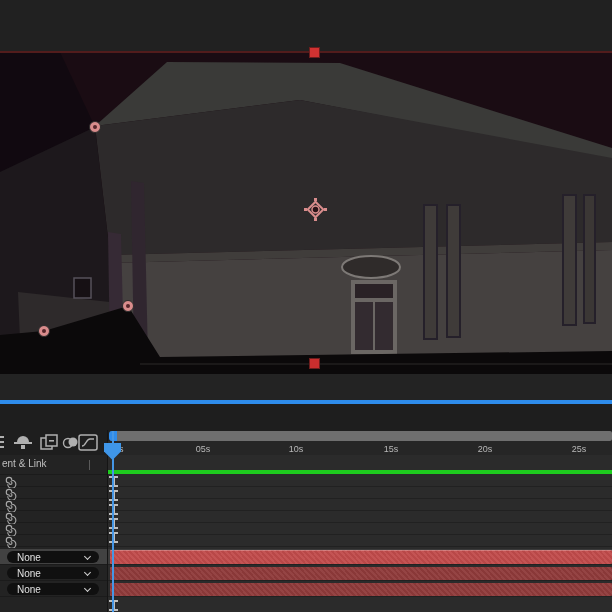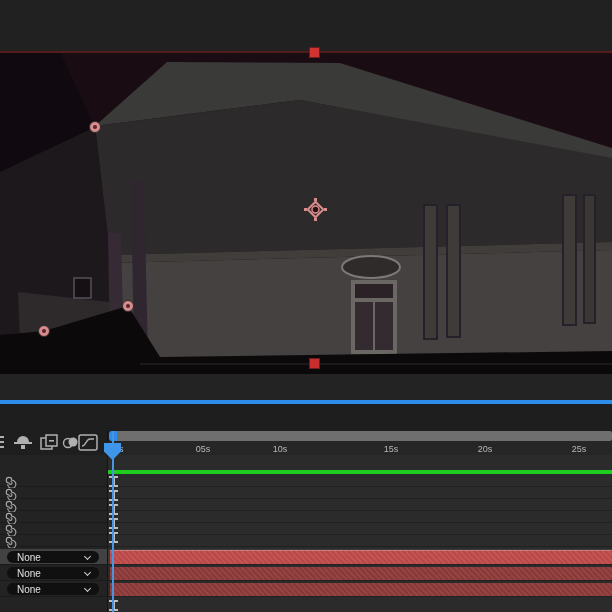--- a/index.html
+++ b/index.html
@@ -195,21 +195,21 @@
         <path d="M4 12 C8 12 8 5 12 5 L16 5" fill="none" stroke="#b0b0b0" stroke-width="1.5"></path>
       </svg>
     </div>
 
     <div class="abs gray-bar" style="top:27px;"></div>
     <div class="abs blue-cap" style="top:27px;"></div>
 
     <div class="abs" id="ruler">
       <span class="ruler-label" style="left:7px;">:00s</span>
       <span class="ruler-label" style="left:95px;">05s</span>
-      <span class="ruler-label" style="left:172px;">10s</span>
+      <span class="ruler-label" style="left:188px;">10s</span>
       <span class="ruler-label" style="left:283px;">15s</span>
       <span class="ruler-label" style="left:377px;">20s</span>
       <span class="ruler-label" style="left:471px;">25s</span>
       <i class="ruler-tick" style="left:95px;"></i>
       <i class="ruler-tick" style="left:189px;"></i>
       <i class="ruler-tick" style="left:283px;"></i>
       <i class="ruler-tick" style="left:377px;"></i>
       <i class="ruler-tick" style="left:471px;"></i>
     </div>
 
@@ -224,20 +224,24 @@
       <div class="trow prop-row" style="top:68px;"></div>
       <div class="trow prop-row" style="top:80px;"></div>
       <div class="trow layer-row" style="top:94px;background:#3a3a3a;"></div>
       <div class="trow layer-row" style="top:110px;"></div>
       <div class="trow layer-row" style="top:126px;"></div>
     </div>
 
     <div class="abs" id="cache-line"></div>
 
     <div class="abs" id="left-col">
+      <div class="lrow header-row" style="top:0;">
+        <span style="margin-left:2px;">ent &amp; Link</span>
+        <i class="abs" style="left:89px;top:5px;width:1px;height:10px;background:#5a5a5a;"></i>
+      </div>
       <div class="lrow prop-row" style="top:20px;">
         <svg class="pickwhip" width="13" height="13" viewBox="0 0 16 16">
             <path d="M8 8 a1.8 1.8 0 1 1 -1.8 1.8 a3.4 3.4 0 1 1 3.4 -3.4 a5 5 0 1 1 -5 5" fill="none" stroke="#a9a9a9" stroke-width="1.4"></path>
           </svg>
       </div>
       <div class="lrow prop-row" style="top:32px;">
         <svg class="pickwhip" width="13" height="13" viewBox="0 0 16 16">
             <path d="M8 8 a1.8 1.8 0 1 1 -1.8 1.8 a3.4 3.4 0 1 1 3.4 -3.4 a5 5 0 1 1 -5 5" fill="none" stroke="#a9a9a9" stroke-width="1.4"></path>
           </svg>
       </div>

